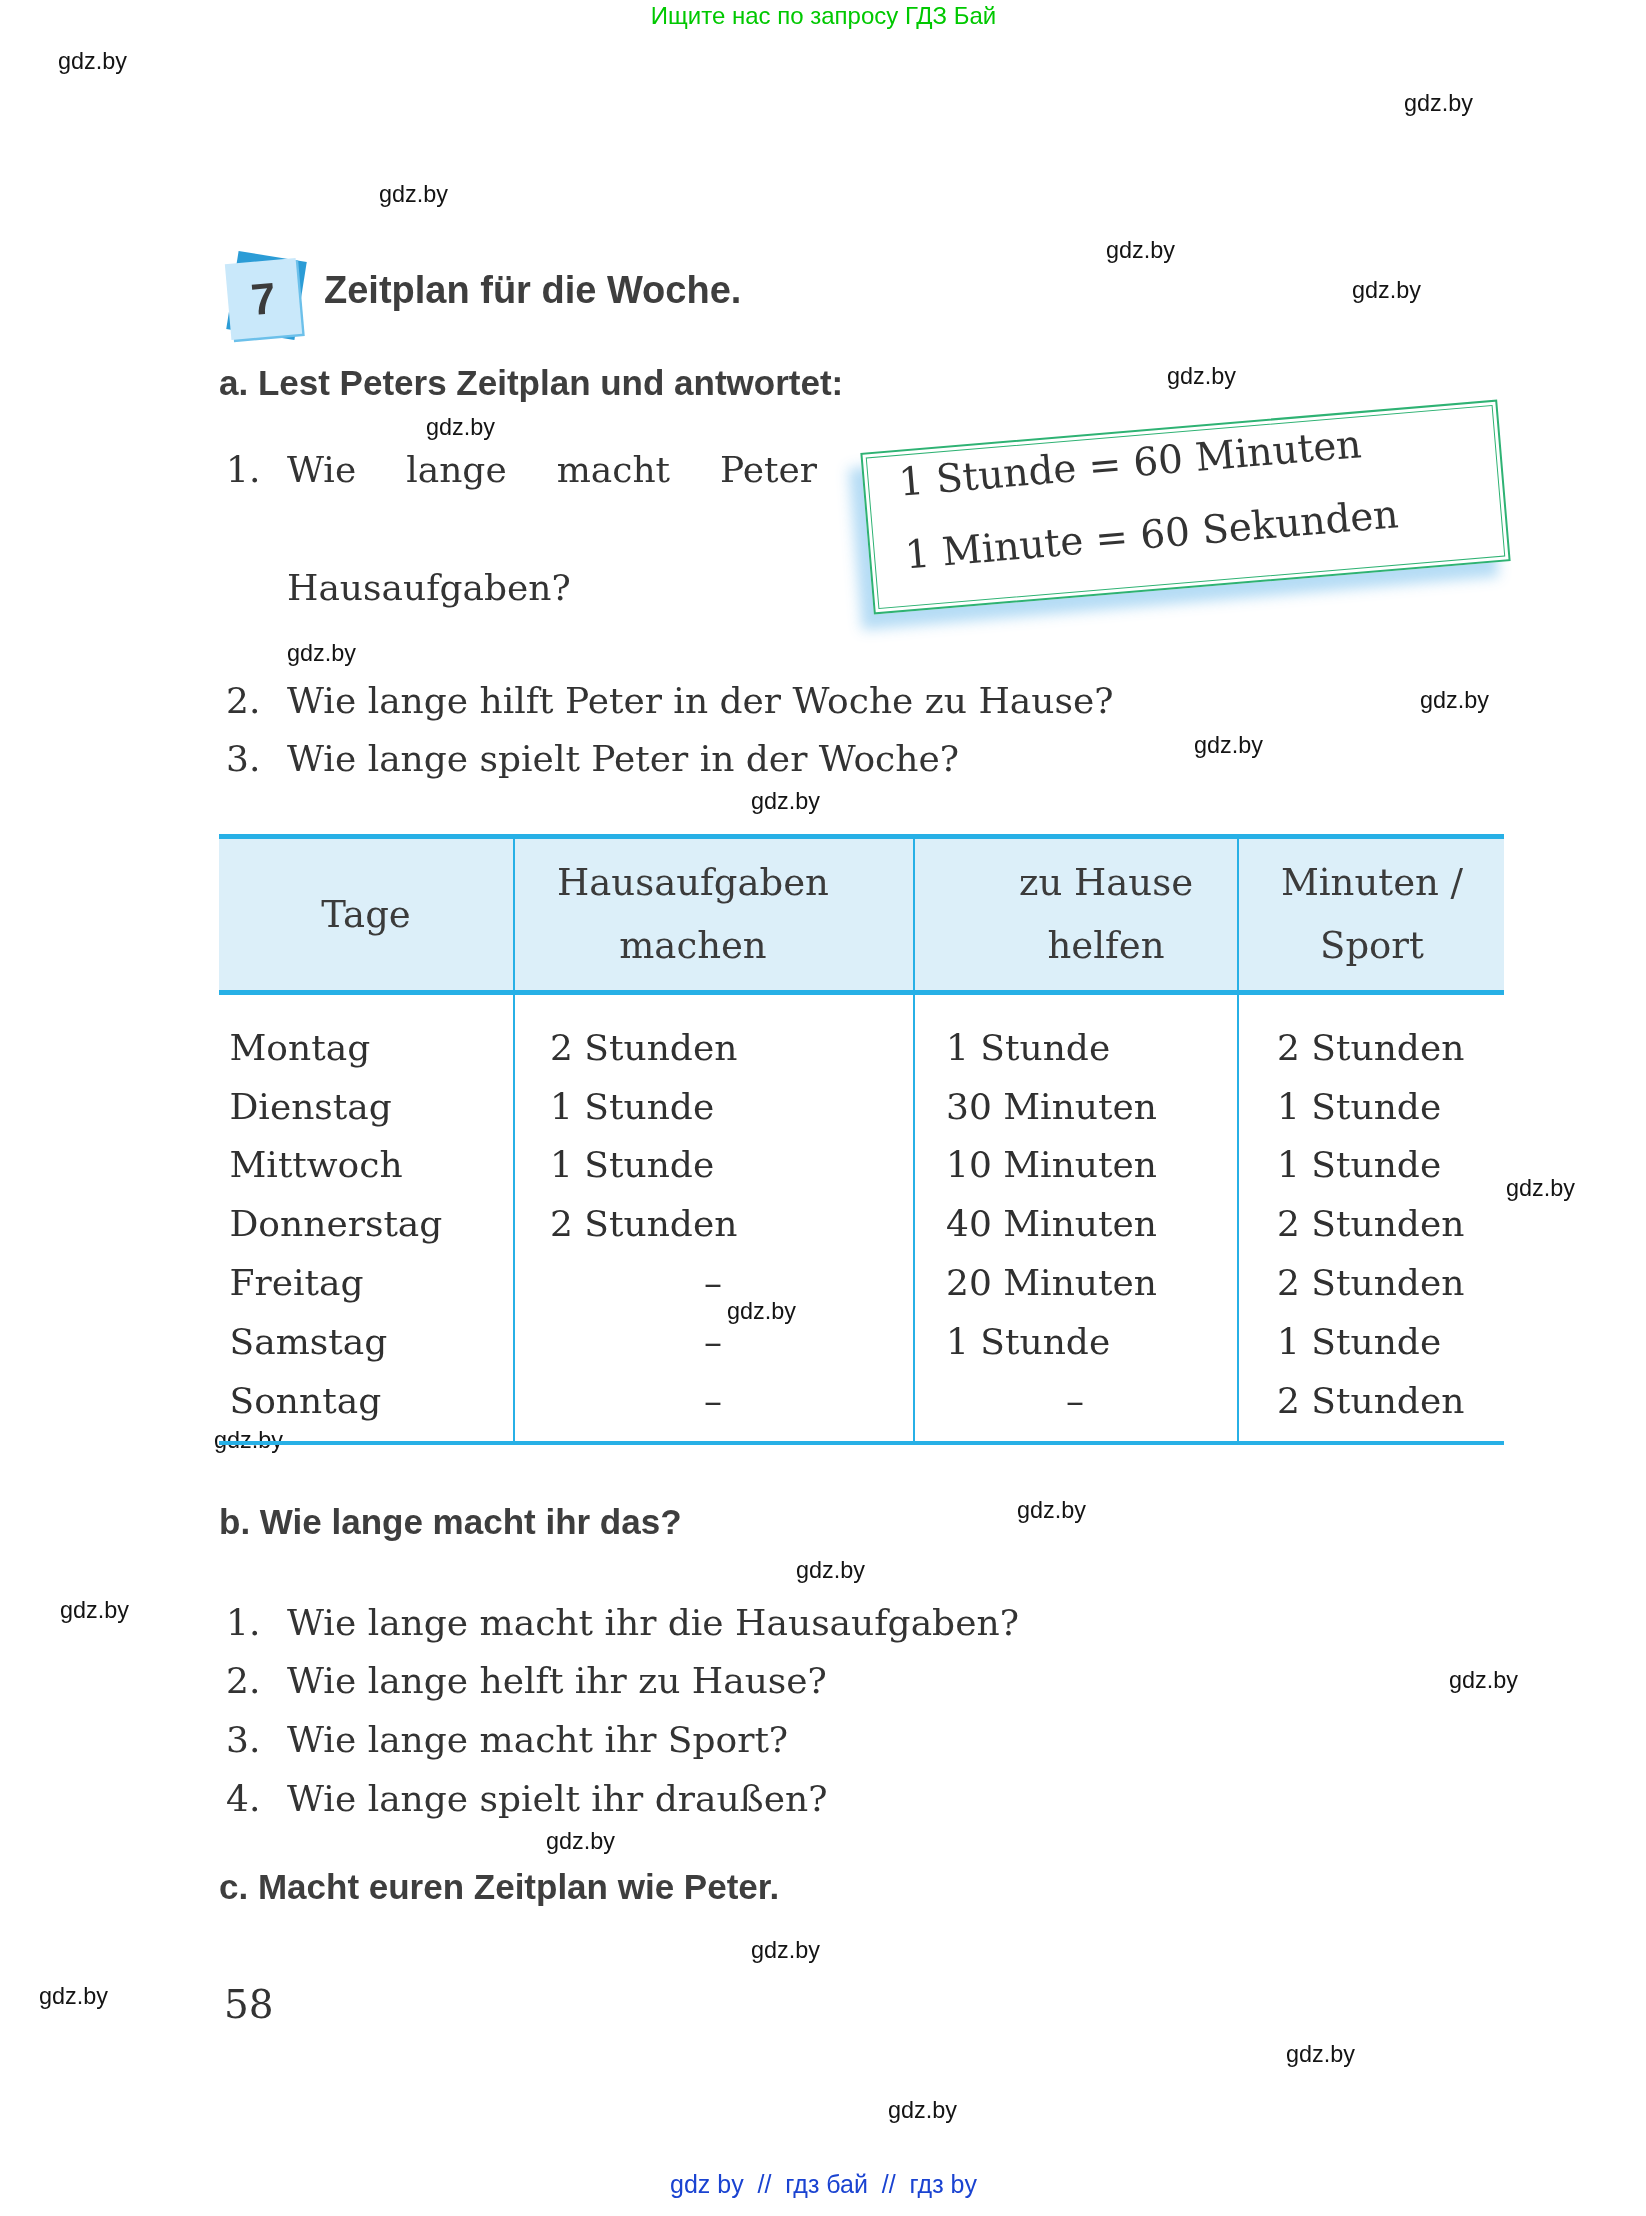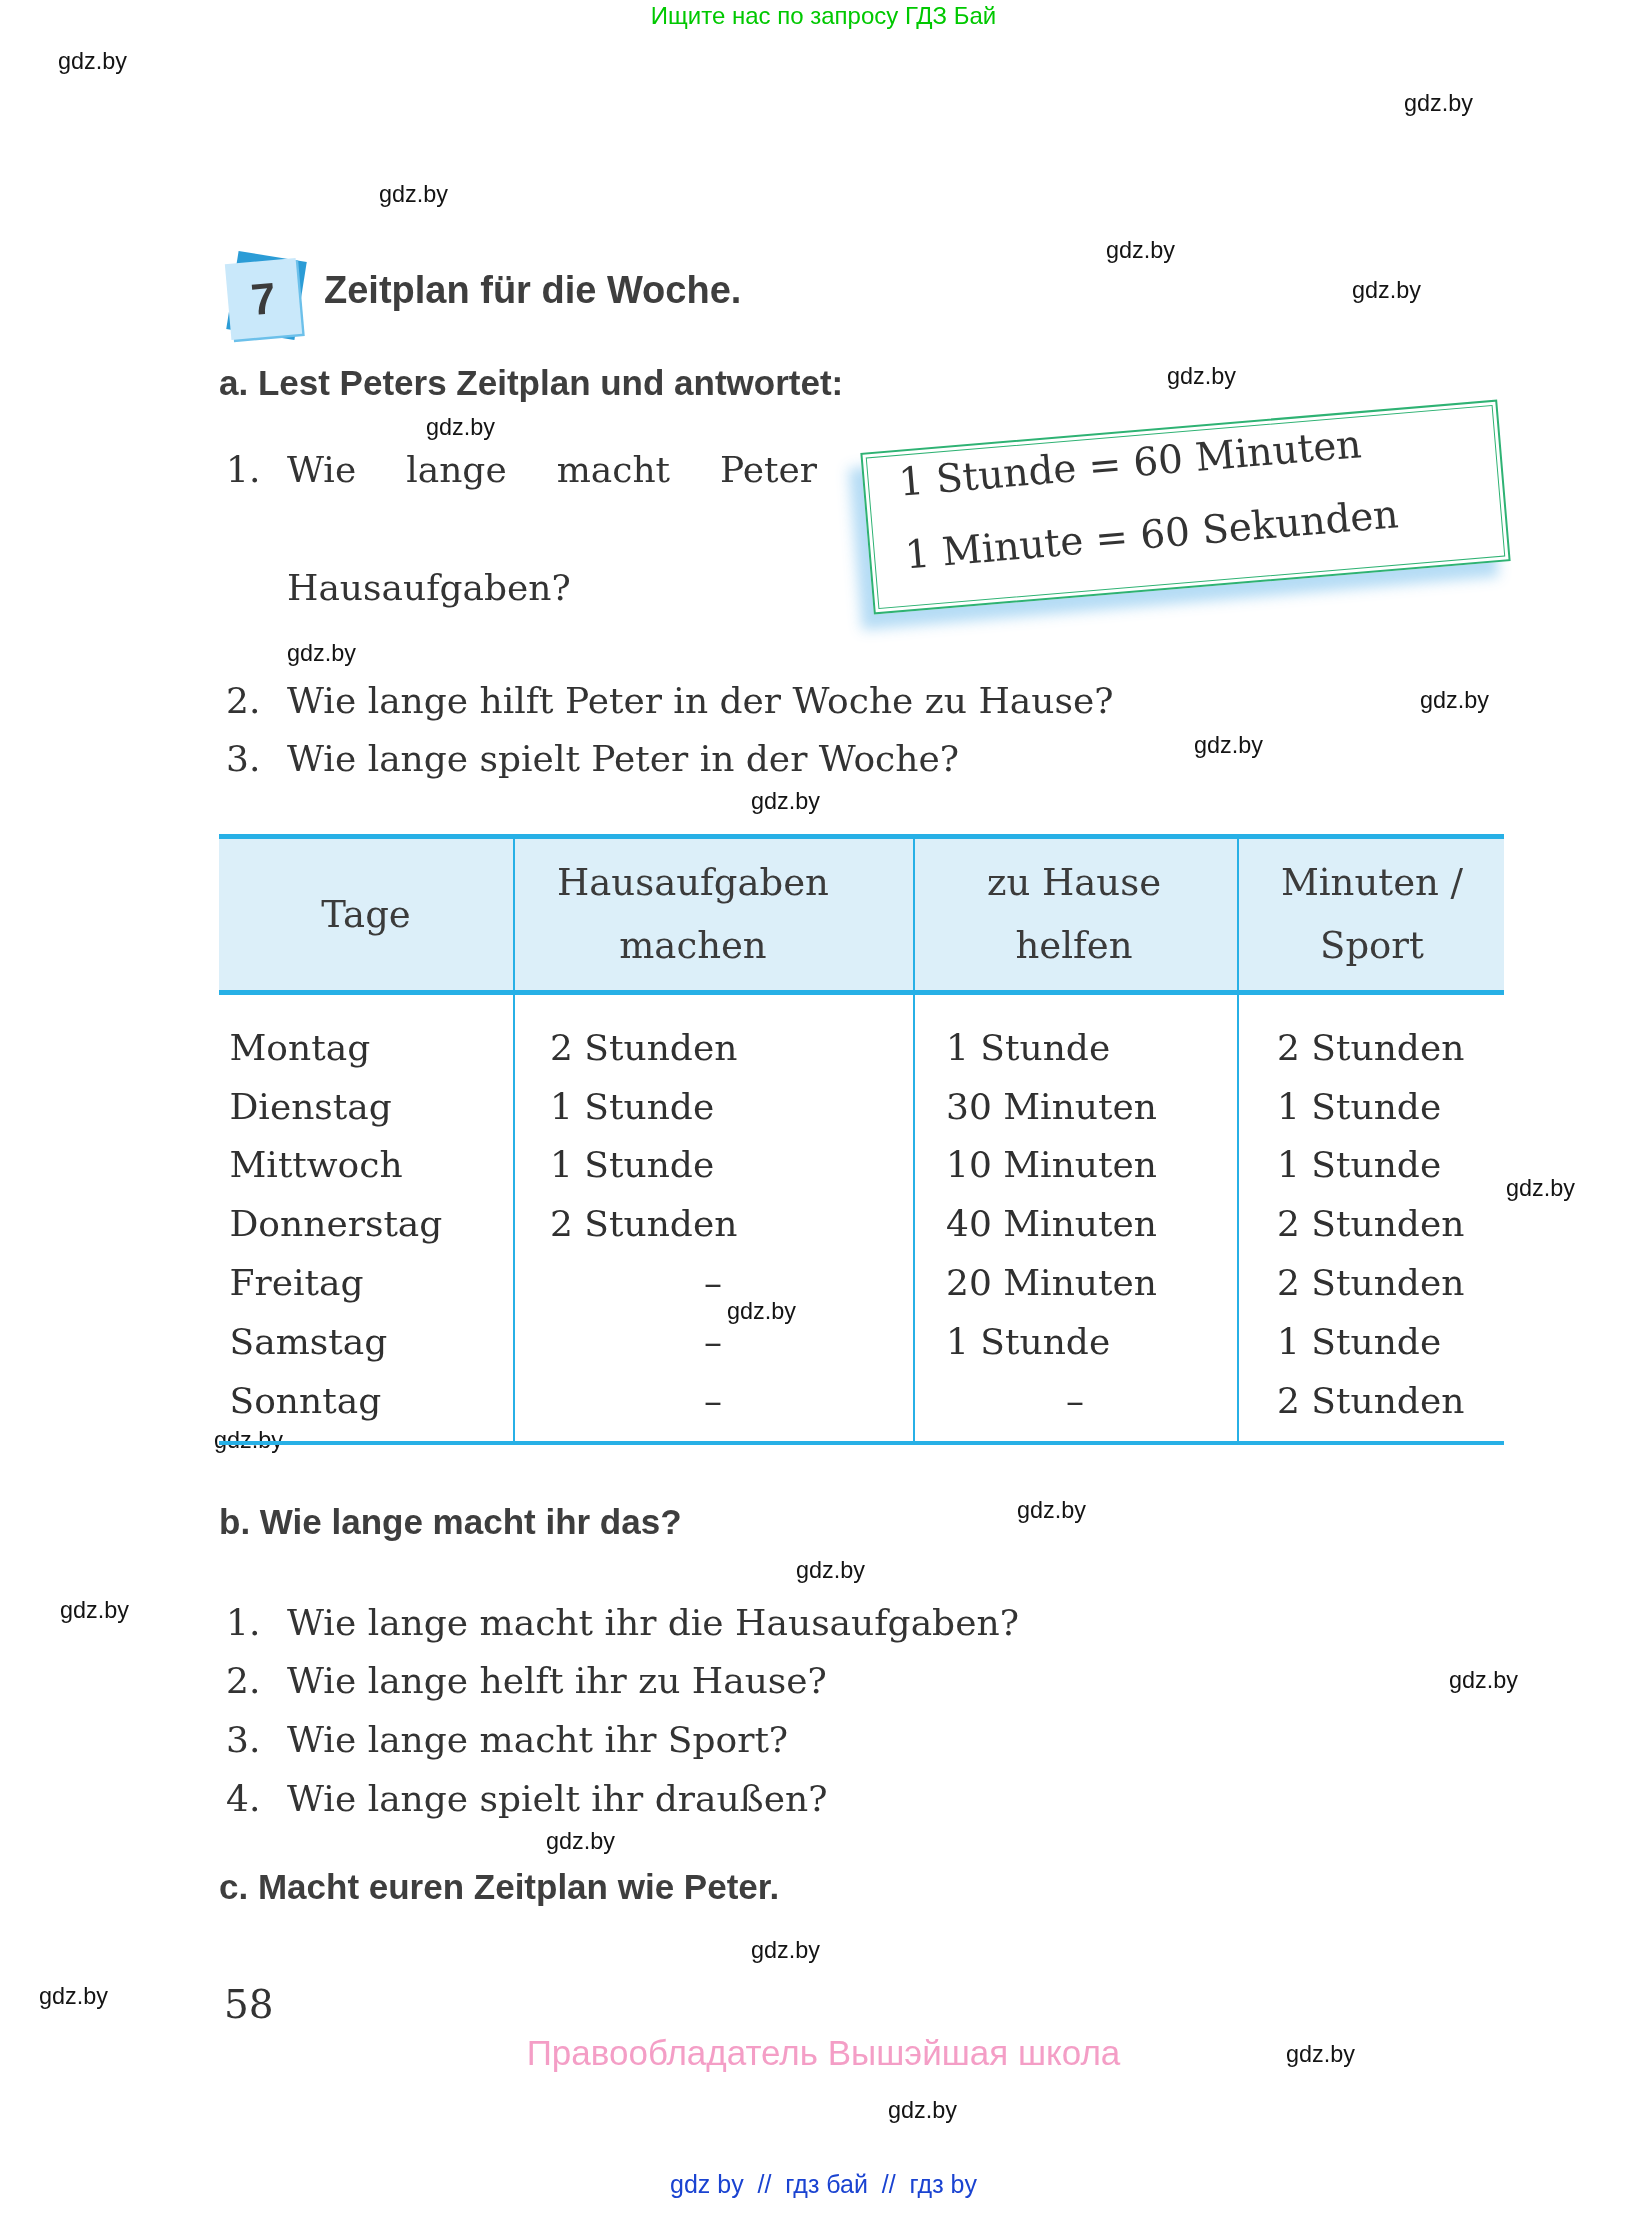--- a/index.html
+++ b/index.html
@@ -140,21 +140,21 @@
     <div class="sep" style="left:694px"></div>
     <div class="sep" style="left:1018px"></div>
 
     <div class="hc" style="left:0;width:294px">
       <div>Tage</div>
     </div>
     <div class="hc" style="left:296px;width:356px">
       <div>Hausaufgaben</div>
       <div>machen</div>
     </div>
-    <div class="hc" style="left:660px;width:390px">
+    <div class="hc" style="left:692px;width:390px">
       <div>zu Hause</div>
       <div>helfen</div>
     </div>
     <div class="hc" style="left:1020px;width:266px">
       <div>Minuten /</div>
       <div>Sport</div>
     </div>
 
     <div class="trow" style="top:184px">
       <div class="tc tc-day">Montag</div>
@@ -202,17 +202,16 @@
 
   <div class="sec-head" id="head-b">b. Wie lange macht ihr das?</div>
   <div class="q" style="left:226px;top:1593px"><span class="qnum">1.</span><span>Wie lange macht ihr die Hausaufgaben?</span></div>
   <div class="q" style="left:226px;top:1651px"><span class="qnum">2.</span><span>Wie lange helft ihr zu Hause?</span></div>
   <div class="q" style="left:226px;top:1710px"><span class="qnum">3.</span><span>Wie lange macht ihr Sport?</span></div>
   <div class="q" style="left:226px;top:1769px"><span class="qnum">4.</span><span>Wie lange spielt ihr draußen?</span></div>
 
   <div class="sec-head" id="head-c">c. Macht euren Zeitplan wie Peter.</div>
 
   <div class="pagenum">58</div>
-  <div class="copyright">Правообладатель Вышэйшая школа</div>
   <div class="links">gdz by  //  гдз бай  //  гдз by</div>
 
 </div>
 
 
 </body></html>

